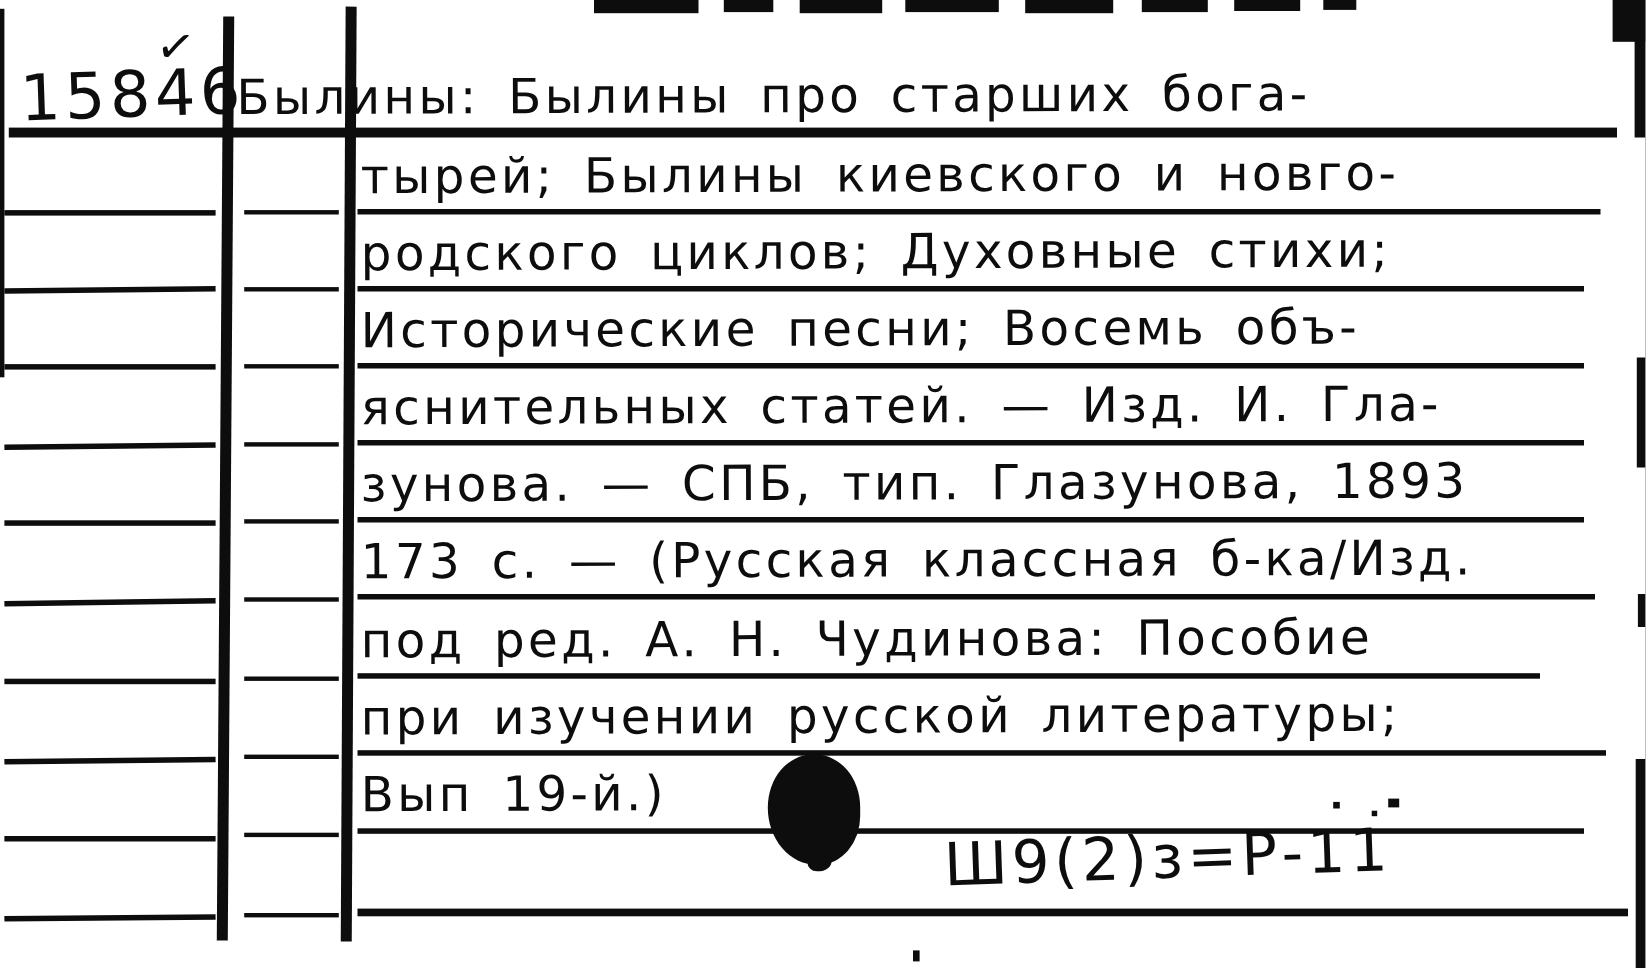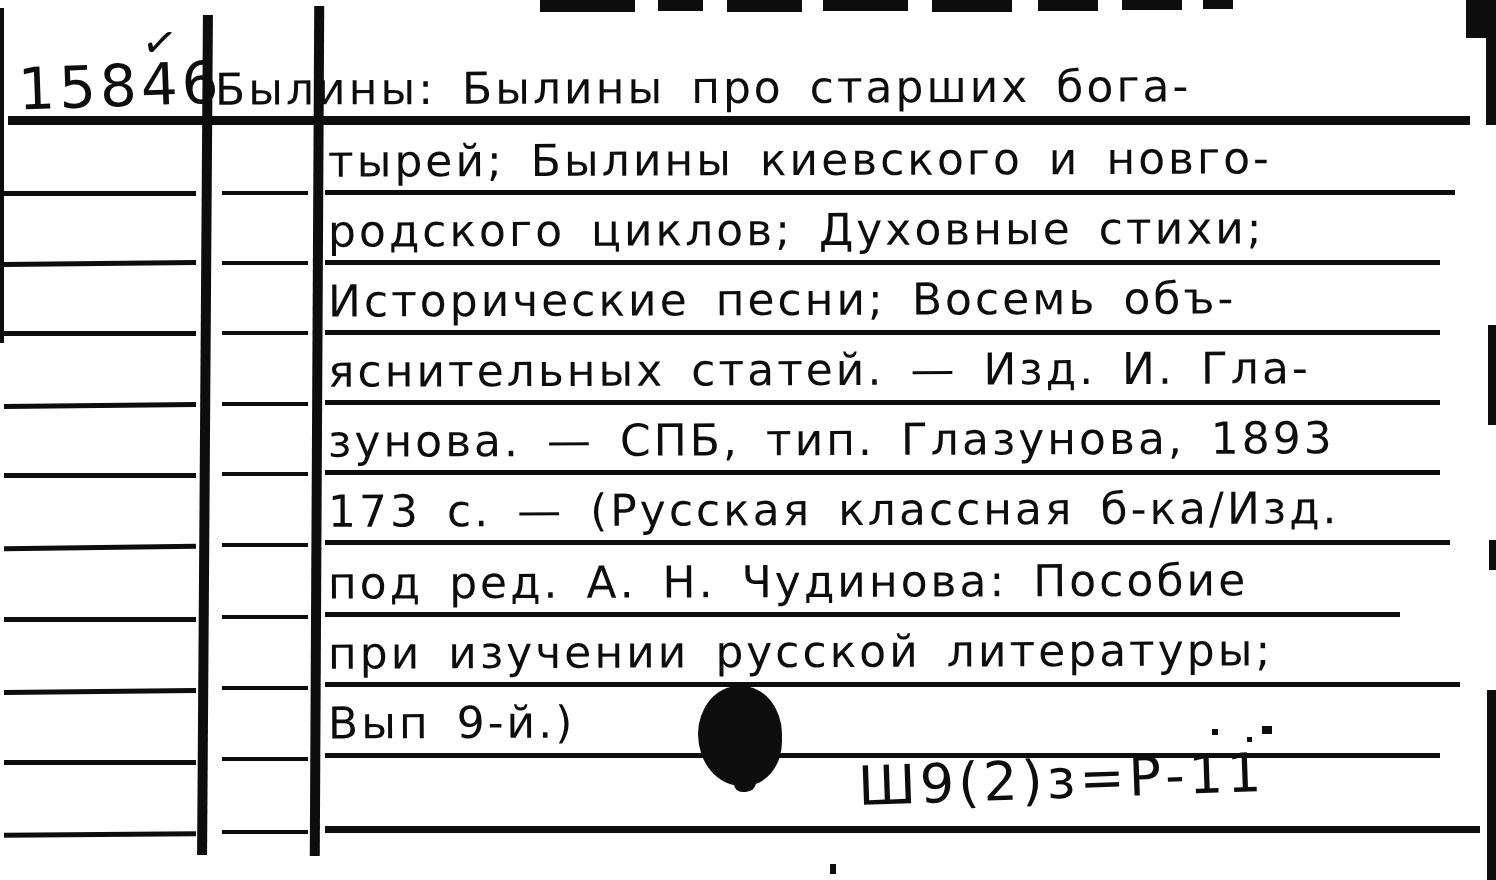--- a/index.html
+++ b/index.html
@@ -136,20 +136,20 @@
 
   <div class="tline" style="left:215px;top:62px;">Былины: Былины про старших бога-</div>
   <div class="tline" style="left:328px;top:134px;">тырей; Былины киевского и новго-</div>
   <div class="tline" style="left:328px;top:204px;">родского циклов; Духовные стихи;</div>
   <div class="tline" style="left:328px;top:274px;">Исторические песни; Восемь объ-</div>
   <div class="tline" style="left:328px;top:344px;">яснительных статей. — Изд. И. Гла-</div>
   <div class="tline" style="left:328px;top:414px;">зунова. — СПБ, тип. Глазунова, 1893</div>
   <div class="tline" style="left:328px;top:484px;">173 с. — (Русская классная б-ка/Изд.</div>
   <div class="tline" style="left:328px;top:556px;">под ред.  А. Н. Чудинова: Пособие</div>
   <div class="tline" style="left:328px;top:626px;">при изучении  русской литературы;</div>
-  <div class="tline" style="left:328px;top:697px;">Вып 9-й.)</div>
+  <div class="tline" style="left:328px;top:697px;">Вып 19-й.)</div>
 
   <div class="ink-blot"></div>
   <div class="ink-blot-tail"></div>
 
   <div class="shelf-code">Ш9(2)з=Р-11</div>
 
 </div>
 
 </body></html>

